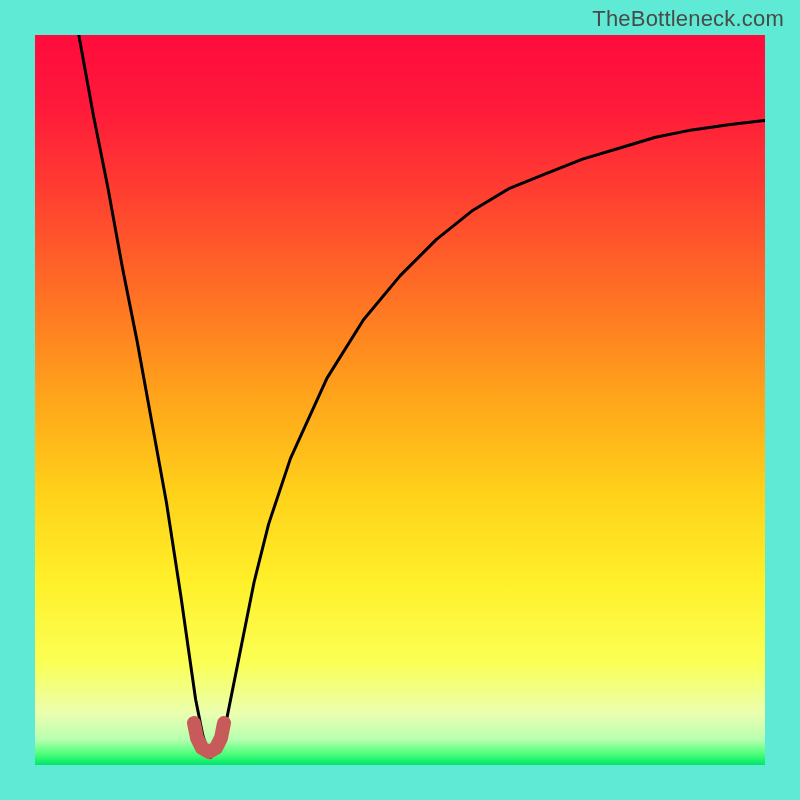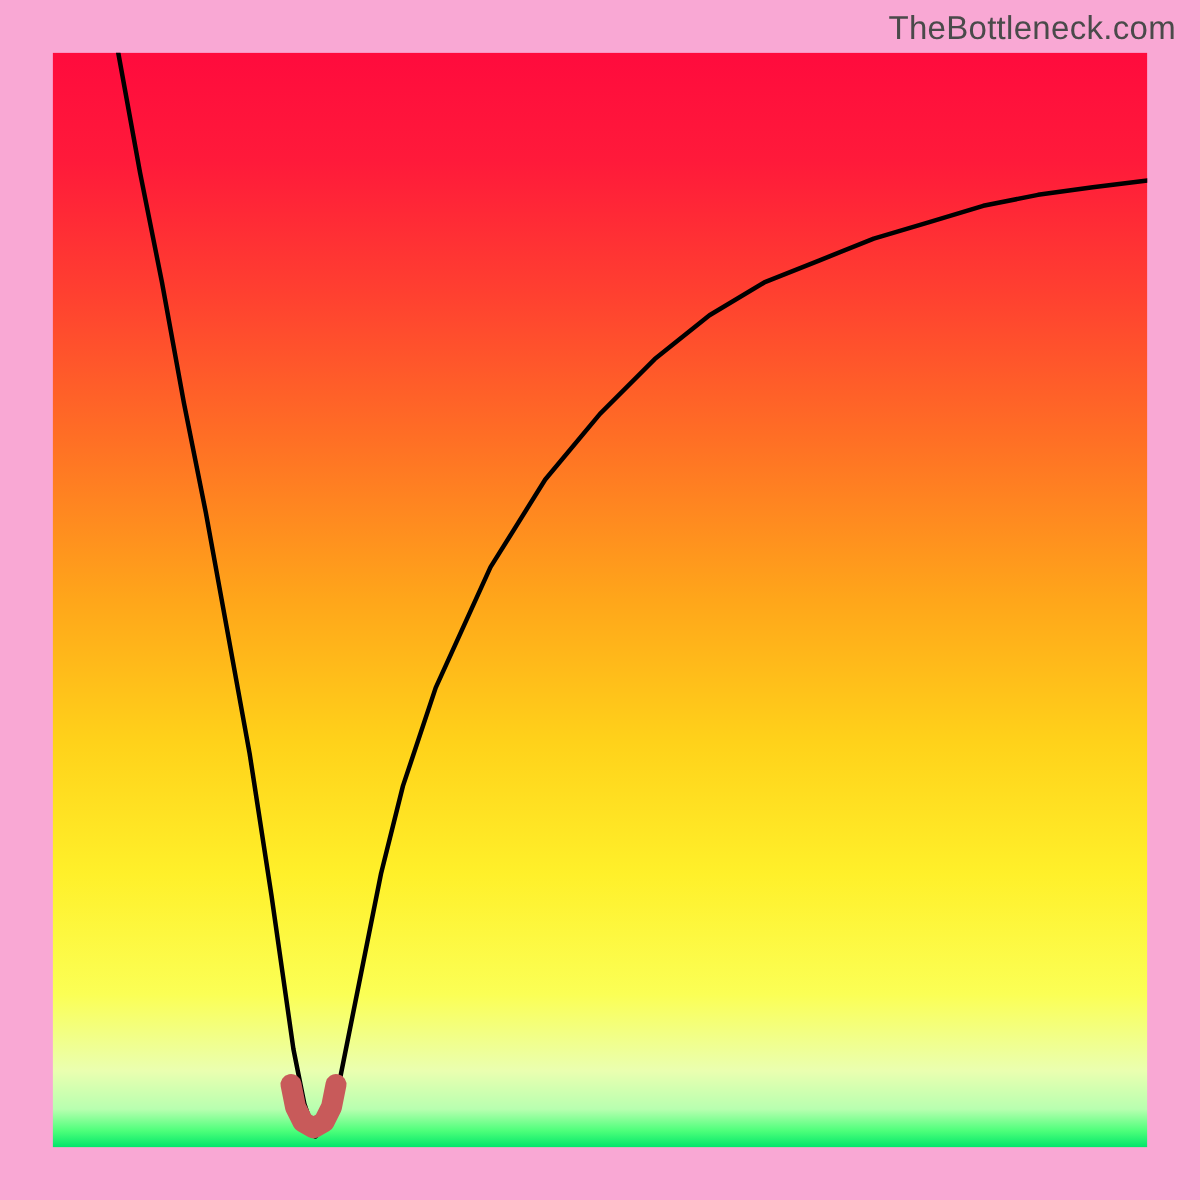--- a/index.html
+++ b/index.html
@@ -10,21 +10,21 @@
     overflow: hidden;
     background: #000;
     font-family: Arial, Helvetica, sans-serif;
   }
   .frame {
     position: absolute;
     left: 0;
     top: 0;
     width: 800px;
     height: 800px;
-    background: #f9a8d4;
+    background: #5eead4;
   }
   .plot-area {
     position: absolute;
     left: 35px;
     top: 35px;
     width: 730px;
     height: 730px;
     overflow: hidden;
   }
   .watermark {

